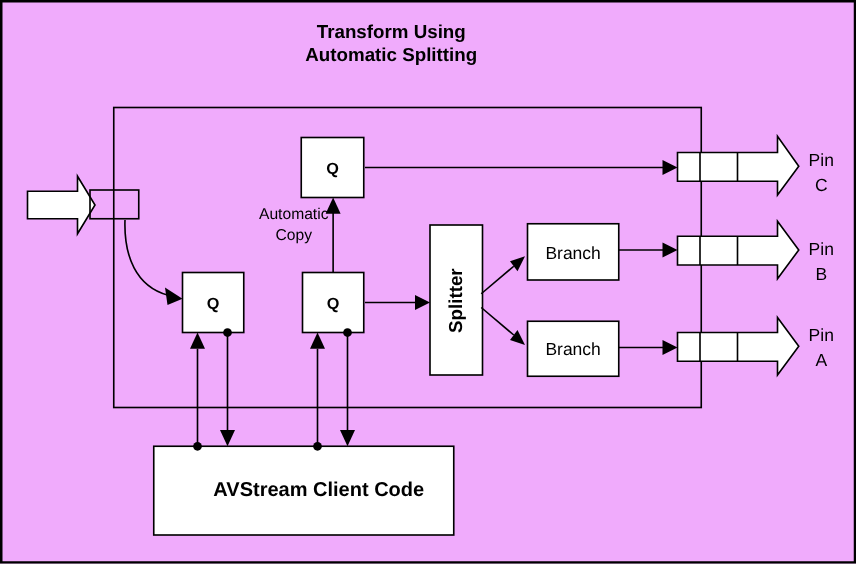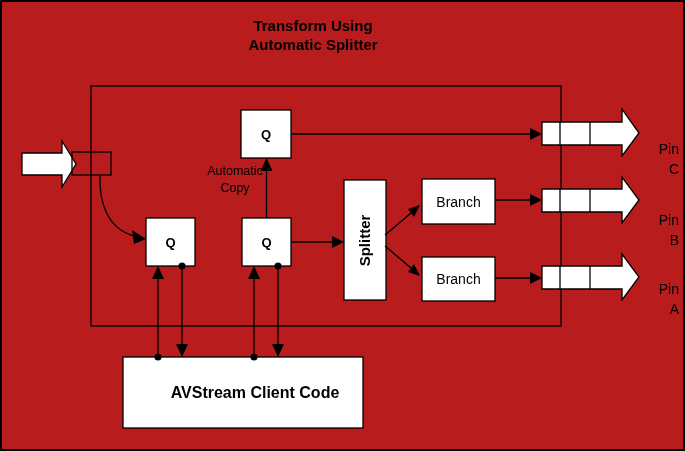--- a/index.html
+++ b/index.html
@@ -1,21 +1,21 @@
 <!DOCTYPE html>
 <html><head>
 <meta charset="utf-8">
 <style>
   * { margin: 0; padding: 0; box-sizing: border-box; }
   html, body { background: #fff; }
   .stage {
     position: relative;
     width: 685px;
     height: 451px;
-    background: #b91c1c;
+    background: #f0abfc;
     border: 2px solid #000;
     font-family: "Liberation Sans", "DejaVu Sans", sans-serif;
     color: #000;
     overflow: hidden;
   }
   svg.wires {
     position: absolute;
     left: 0; top: 0;
     width: 685px; height: 451px;
   }
@@ -41,21 +41,21 @@
   .splitter span {
     transform: rotate(-90deg); white-space: nowrap;
     font-weight: bold; font-size: 15px;
   }
   .branch1 { left: 420px; top: 177px; width: 73px; height: 45px; font-size: 14px; }
   .branch2 { left: 420px; top: 255px; width: 73px; height: 44px; font-size: 14px; }
   .client {
     left: 121px; top: 355px; width: 264px; height: 71px;
     font-weight: bold; font-size: 16px; border-radius: 28px;
   }
-  .pinlbl { left: 633px; width: 44px; text-align: right; font-size: 14px; line-height: 20px; margin-top: 21px; }
+  .pinlbl { left: 633px; width: 44px; text-align: center; font-size: 14px; line-height: 20px; }
   .pin-c { top: 116px; }
   .pin-b { top: 187px; }
   .pin-a { top: 256px; }
 </style>
 </head>
 <body>
 
 <div class="stage">
 
   <svg class="wires" viewBox="0 0 685 451">
@@ -145,21 +145,21 @@
     </g>
     <g>
       <line x1="276" y1="264" x2="276" y2="343" stroke="#000" stroke-width="1.3"></line>
       <polygon points="276,355 270,342 282,342" fill="#000"></polygon>
       <circle cx="276" cy="264" r="3.5" fill="#000"></circle>
     </g>
   </svg>
 
   <div class="lbl title">
     <div>Transform Using</div>
-    <div>Automatic Splitter</div>
+    <div>Automatic Splitting</div>
   </div>
 
   <div class="lbl autocopy">Automatic Copy</div>
 
   <div class="lbl boxlbl qlbl q-top">Q</div>
   <div class="lbl boxlbl qlbl q-left">Q</div>
   <div class="lbl boxlbl qlbl q-mid">Q</div>
 
   <div class="lbl boxlbl splitter">
     <span>Splitter</span>

